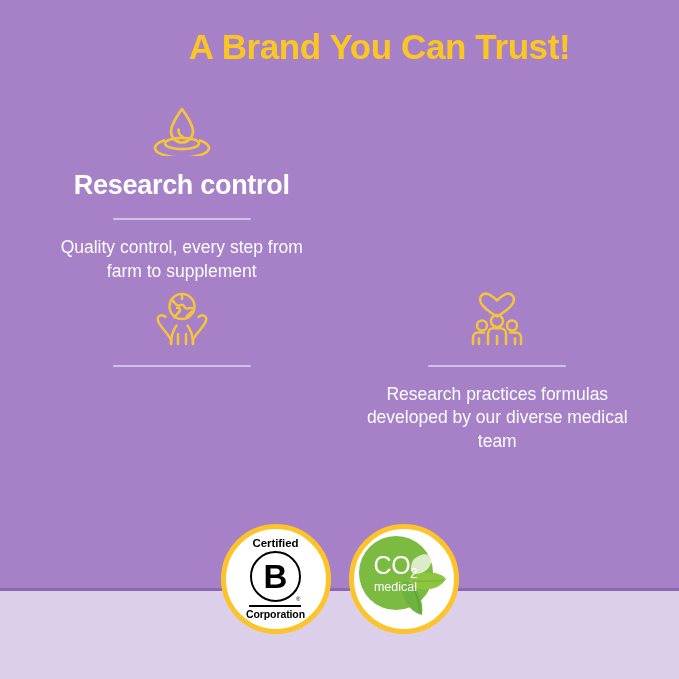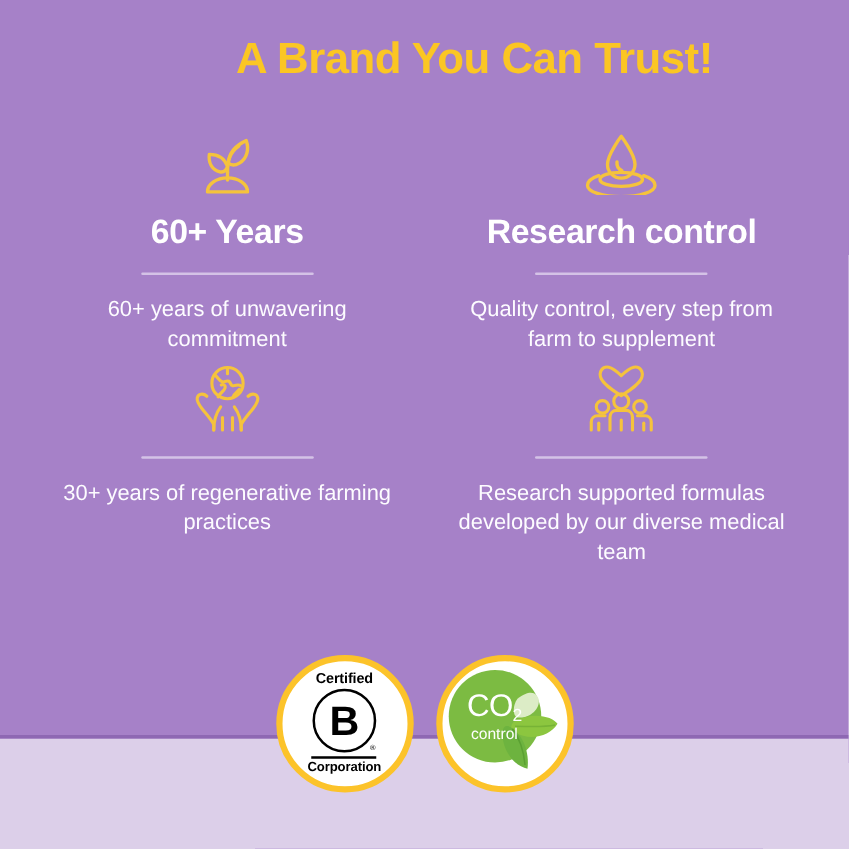--- a/index.html
+++ b/index.html
@@ -215,34 +215,20 @@
 
   <div class="bottom-rule"></div>
   <div class="bottom-strip"></div>
 
   <div class="headline">A Brand You Can Trust!</div>
 
   <div class="grid">
 
     <div class="row row-1">
 
-      <div class="cell">
-        <div class="icon-wrap">
-          <svg width="58" height="50" viewBox="0 0 58 50" fill="none" stroke="#f5c33c" stroke-width="2.7" stroke-linecap="round" stroke-linejoin="round">
-            <path d="M29 32 C29 22 31 16 38 11"></path>
-            <path d="M29.5 24 C30.5 17 35 10.5 44 6.5 C46.5 13.5 44.5 21 38.5 24.5 C35 26.5 31.5 26.3 29.5 24 Z"></path>
-            <path d="M29 27 C26.5 20.5 21.5 17.5 14.5 17.5 C13.5 24 16.5 30 23 31.5 C25.5 32 27.8 31 29 27 Z"></path>
-            <path d="M29 31.5 L29 38"></path>
-            <path d="M13 47.5 C13 41.2 20.2 36.3 29 36.3 C37.8 36.3 45 41.2 45 47.5 Z"></path>
-          </svg>
-        </div>
-        <div class="feat-title">60+ Years</div>
-        <div class="divider"></div>
-        <div class="feat-desc">60+ years of unwavering commitment</div>
-      </div>
 
       <div class="cell">
         <div class="icon-wrap">
           <svg width="64" height="50" viewBox="0 0 64 50" fill="none" stroke="#f5c33c" stroke-width="2.7" stroke-linecap="round" stroke-linejoin="round">
             <path d="M32 3 C32 3 21 17.5 21 25.5 C21 31.6 25.9 36.5 32 36.5 C38.1 36.5 43 31.6 43 25.5 C43 17.5 32 3 32 3 Z"></path>
             <path d="M32.5 30.5 C29.6 29.3 28.2 27 28.6 23.5"></path>
             <ellipse cx="32" cy="37.5" rx="17" ry="5.6"></ellipse>
             <path d="M14 34.5 C8.5 36.3 5 39.2 5 42.3 C5 47.3 17 51.3 32 51.3 C47 51.3 59 47.3 59 42.3 C59 39.2 55.5 36.3 50 34.5"></path>
           </svg>
         </div>
@@ -265,40 +251,39 @@
             <path d="M29 7 L29 2.5"></path>
             <path d="M12.5 25 C9.5 22.3 5.5 23 4.8 26.3 C4.3 28.8 6 31.5 8.5 34.8 C12 39.3 15.5 43 18 47.5 L18 52"></path>
             <path d="M45.5 25 C48.5 22.3 52.5 23 53.2 26.3 C53.7 28.8 52 31.5 49.5 34.8 C46 39.3 42.5 43 40 47.5 L40 52"></path>
             <path d="M18 52 C18 45 19.5 39 23.5 33.5"></path>
             <path d="M40 52 C40 45 38.5 39 34.5 33.5"></path>
             <path d="M25 52 L25 42"></path>
             <path d="M33 52 L33 42"></path>
           </svg>
         </div>
         <div class="divider"></div>
-        <div class="feat-desc">30+ years of regenerative farming practices</div>
       </div>
 
       <div class="cell">
         <div class="icon-wrap">
           <svg width="66" height="54" viewBox="0 0 66 54" fill="none" stroke="#f5c33c" stroke-width="2.5" stroke-linecap="round" stroke-linejoin="round">
             <path d="M33 24.5 C33 24.5 19.5 16.5 17 11 C14.3 5 18.5 0.8 23 1.8 C26.8 2.6 33 8.5 33 8.5 C33 8.5 39.2 2.6 43 1.8 C47.5 0.8 51.7 5 49 11 C46.5 16.5 33 24.5 33 24.5 Z"></path>
             <circle cx="33" cy="29" r="6"></circle>
             <circle cx="18" cy="33.5" r="5"></circle>
             <circle cx="48" cy="33.5" r="5"></circle>
             <path d="M24 52 L24 41.8 C24 38.6 26.4 36.3 29.5 36.3 L36.5 36.3 C39.6 36.3 42 38.6 42 41.8 L42 52"></path>
             <path d="M33 52 L33 44"></path>
             <path d="M9 52 L9 45.5 C9 42.7 11.2 40.6 14 40.6 L20 40.6"></path>
             <path d="M15 52 L15 46.5"></path>
             <path d="M57 52 L57 45.5 C57 42.7 54.8 40.6 52 40.6 L46 40.6"></path>
             <path d="M51 52 L51 46.5"></path>
           </svg>
         </div>
         <div class="divider"></div>
-        <div class="feat-desc wide">Research supported formulas developed by our diverse medical team</div>
+        <div class="feat-desc wide">Research practices formulas developed by our diverse medical team</div>
       </div>
 
     </div>
 
   </div>
 
   <div class="badges">
 
     <div class="badge">
       <div class="bcorp-inner">
@@ -317,20 +302,20 @@
         <div class="co2-circle"></div>
         <svg width="100" height="100" viewBox="0 0 100 100" style="position:absolute;left:0;top:0">
           <path d="M60 30 C70 22 76 25 77 31 C78 38 70 46 60 45 C56 44 56 35 60 30 Z" fill="#dcecc6"></path>
           <path d="M58 48 C72 40 88 44 92 50 C86 60 70 64 58 57 C54 55 54 50 58 48 Z" fill="#8cc63f"></path>
           <path d="M53 52 C62 56 70 70 68 86 C58 84 48 72 48 58 C48 53 50 51 53 52 Z" fill="#6db33f"></path>
           <path d="M56 54 C62 62 65 72 66 83" stroke="#5aa032" stroke-width="1.2" fill="none"></path>
           <path d="M58 52 C68 52 80 53 90 51" stroke="#77b336" stroke-width="1.2" fill="none"></path>
         </svg>
         <div class="co2-text">
           <div class="co2-main"><span>CO</span><sub>2</sub></div>
-          <div class="co2-neutral">control</div>
+          <div class="co2-neutral">medical</div>
         </div>
       </div>
     </div>
 
   </div>
 
 </div>
 
 </body></html>

